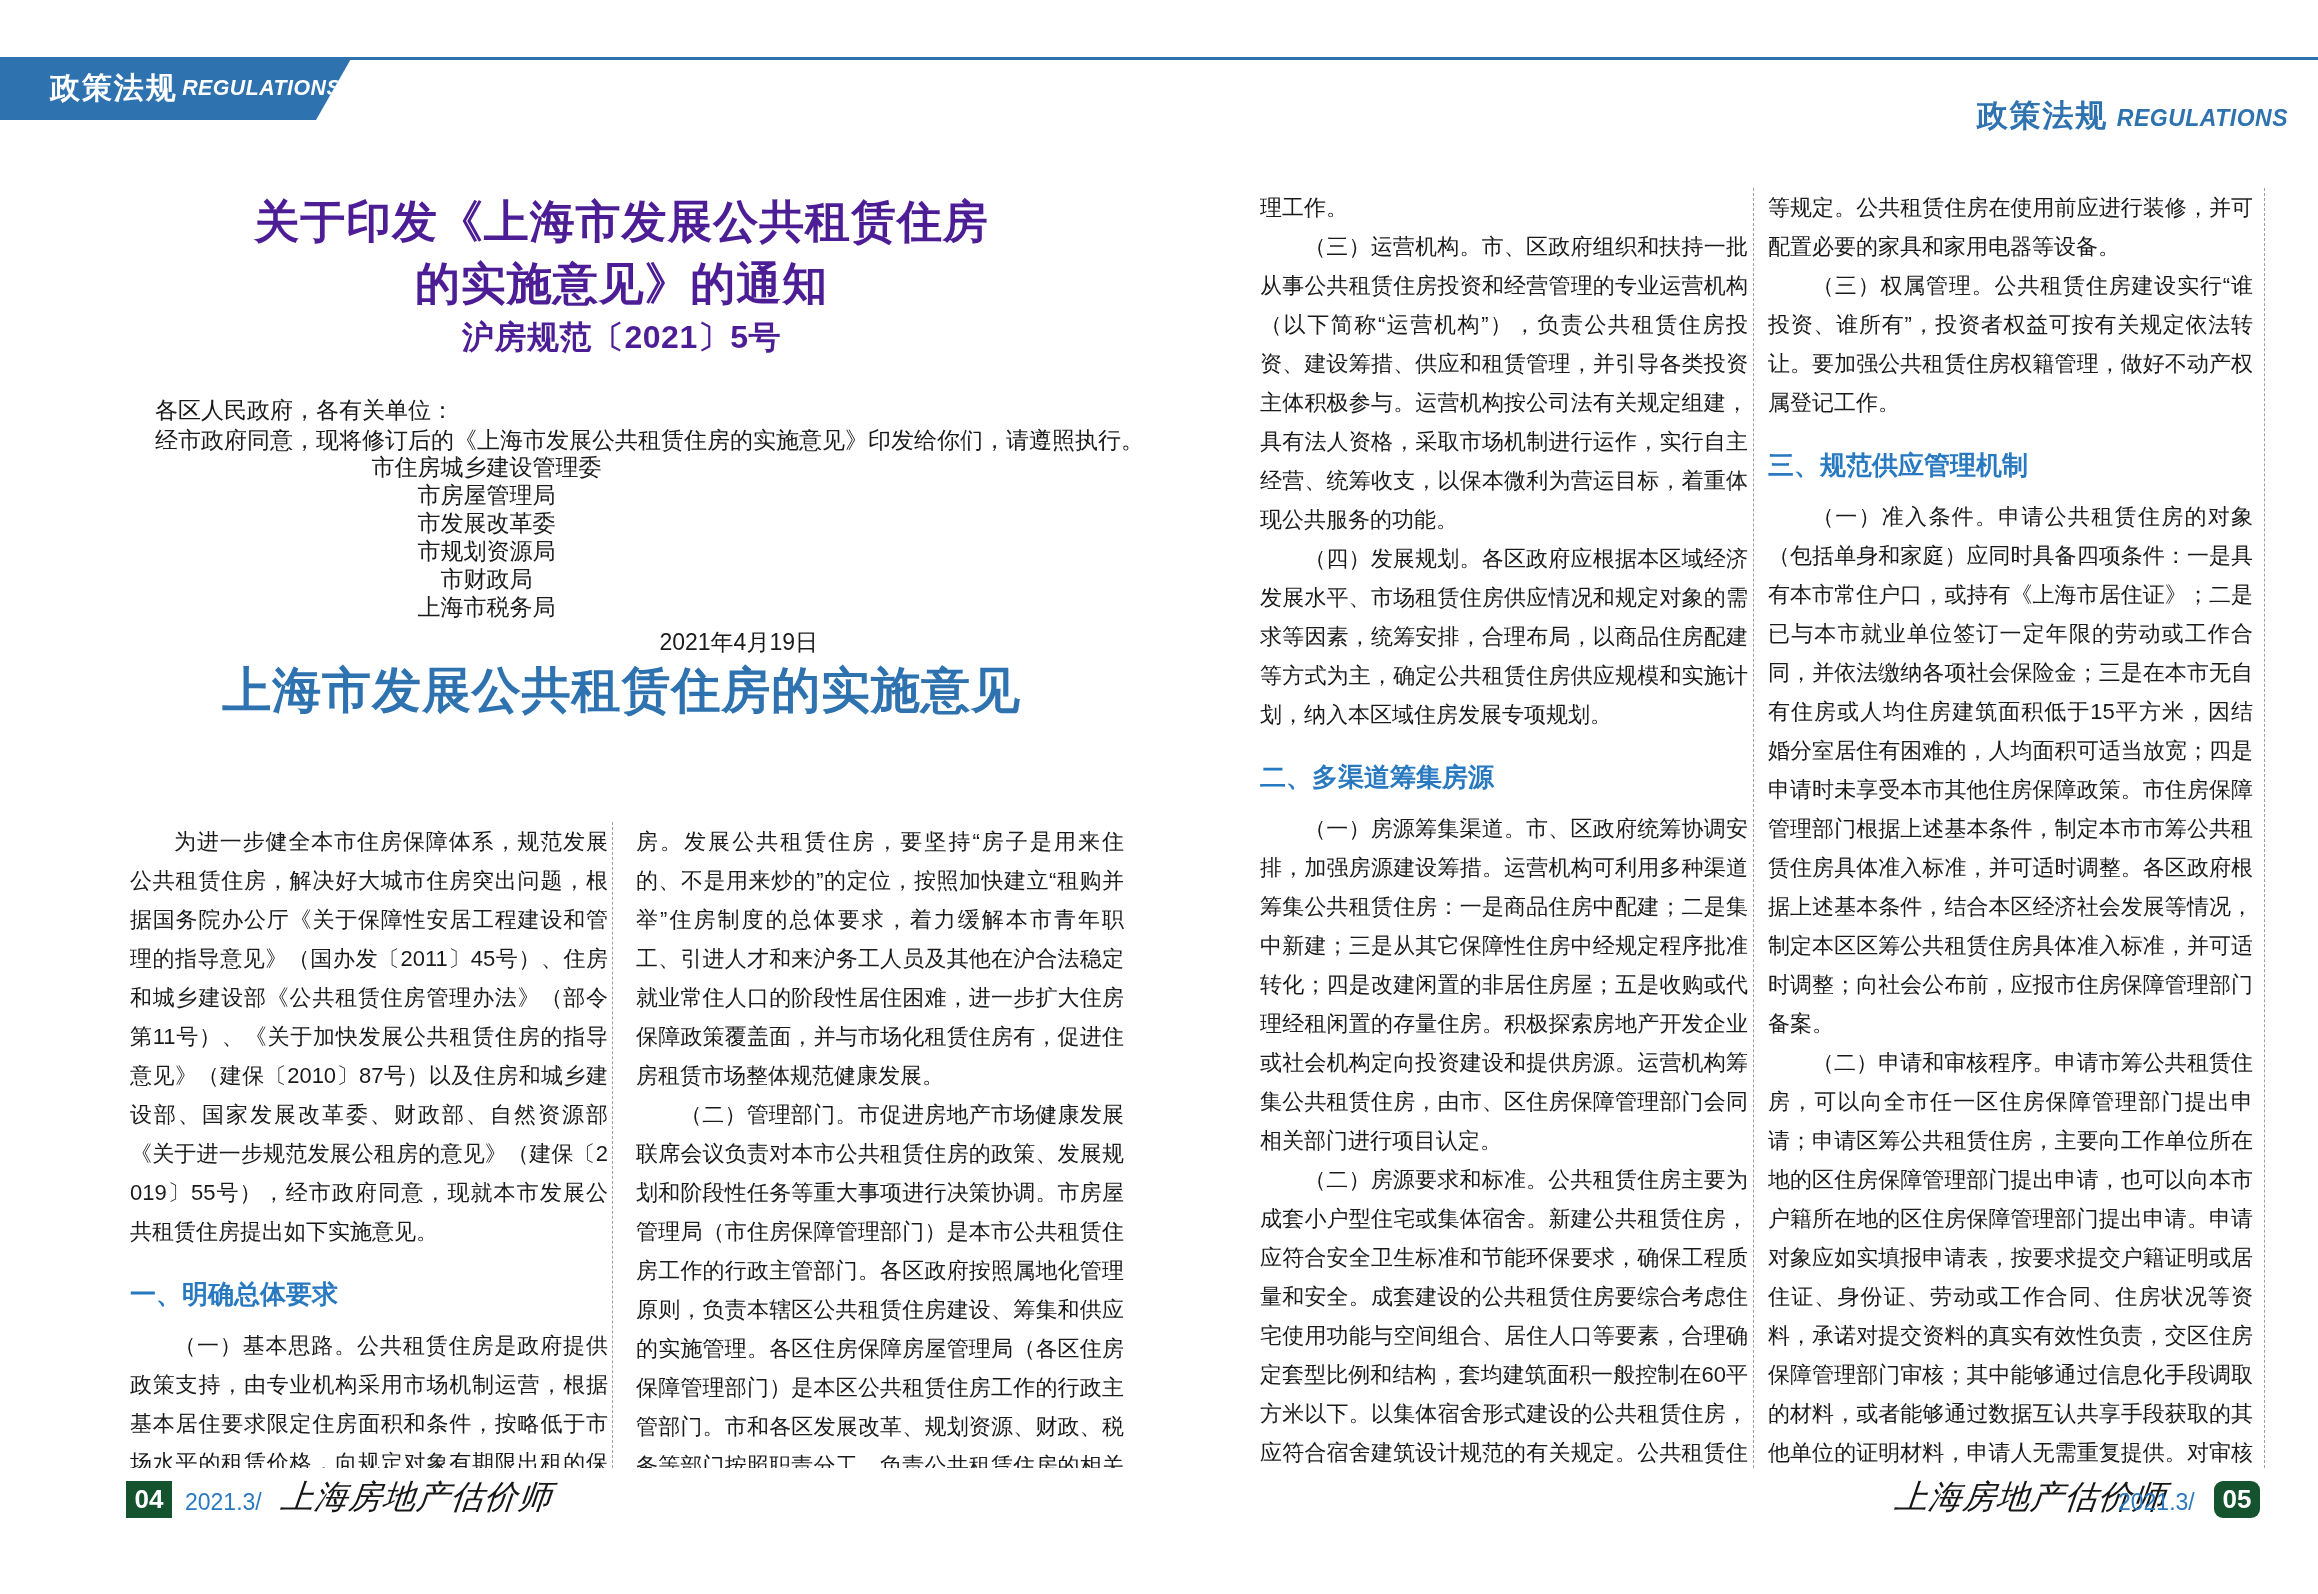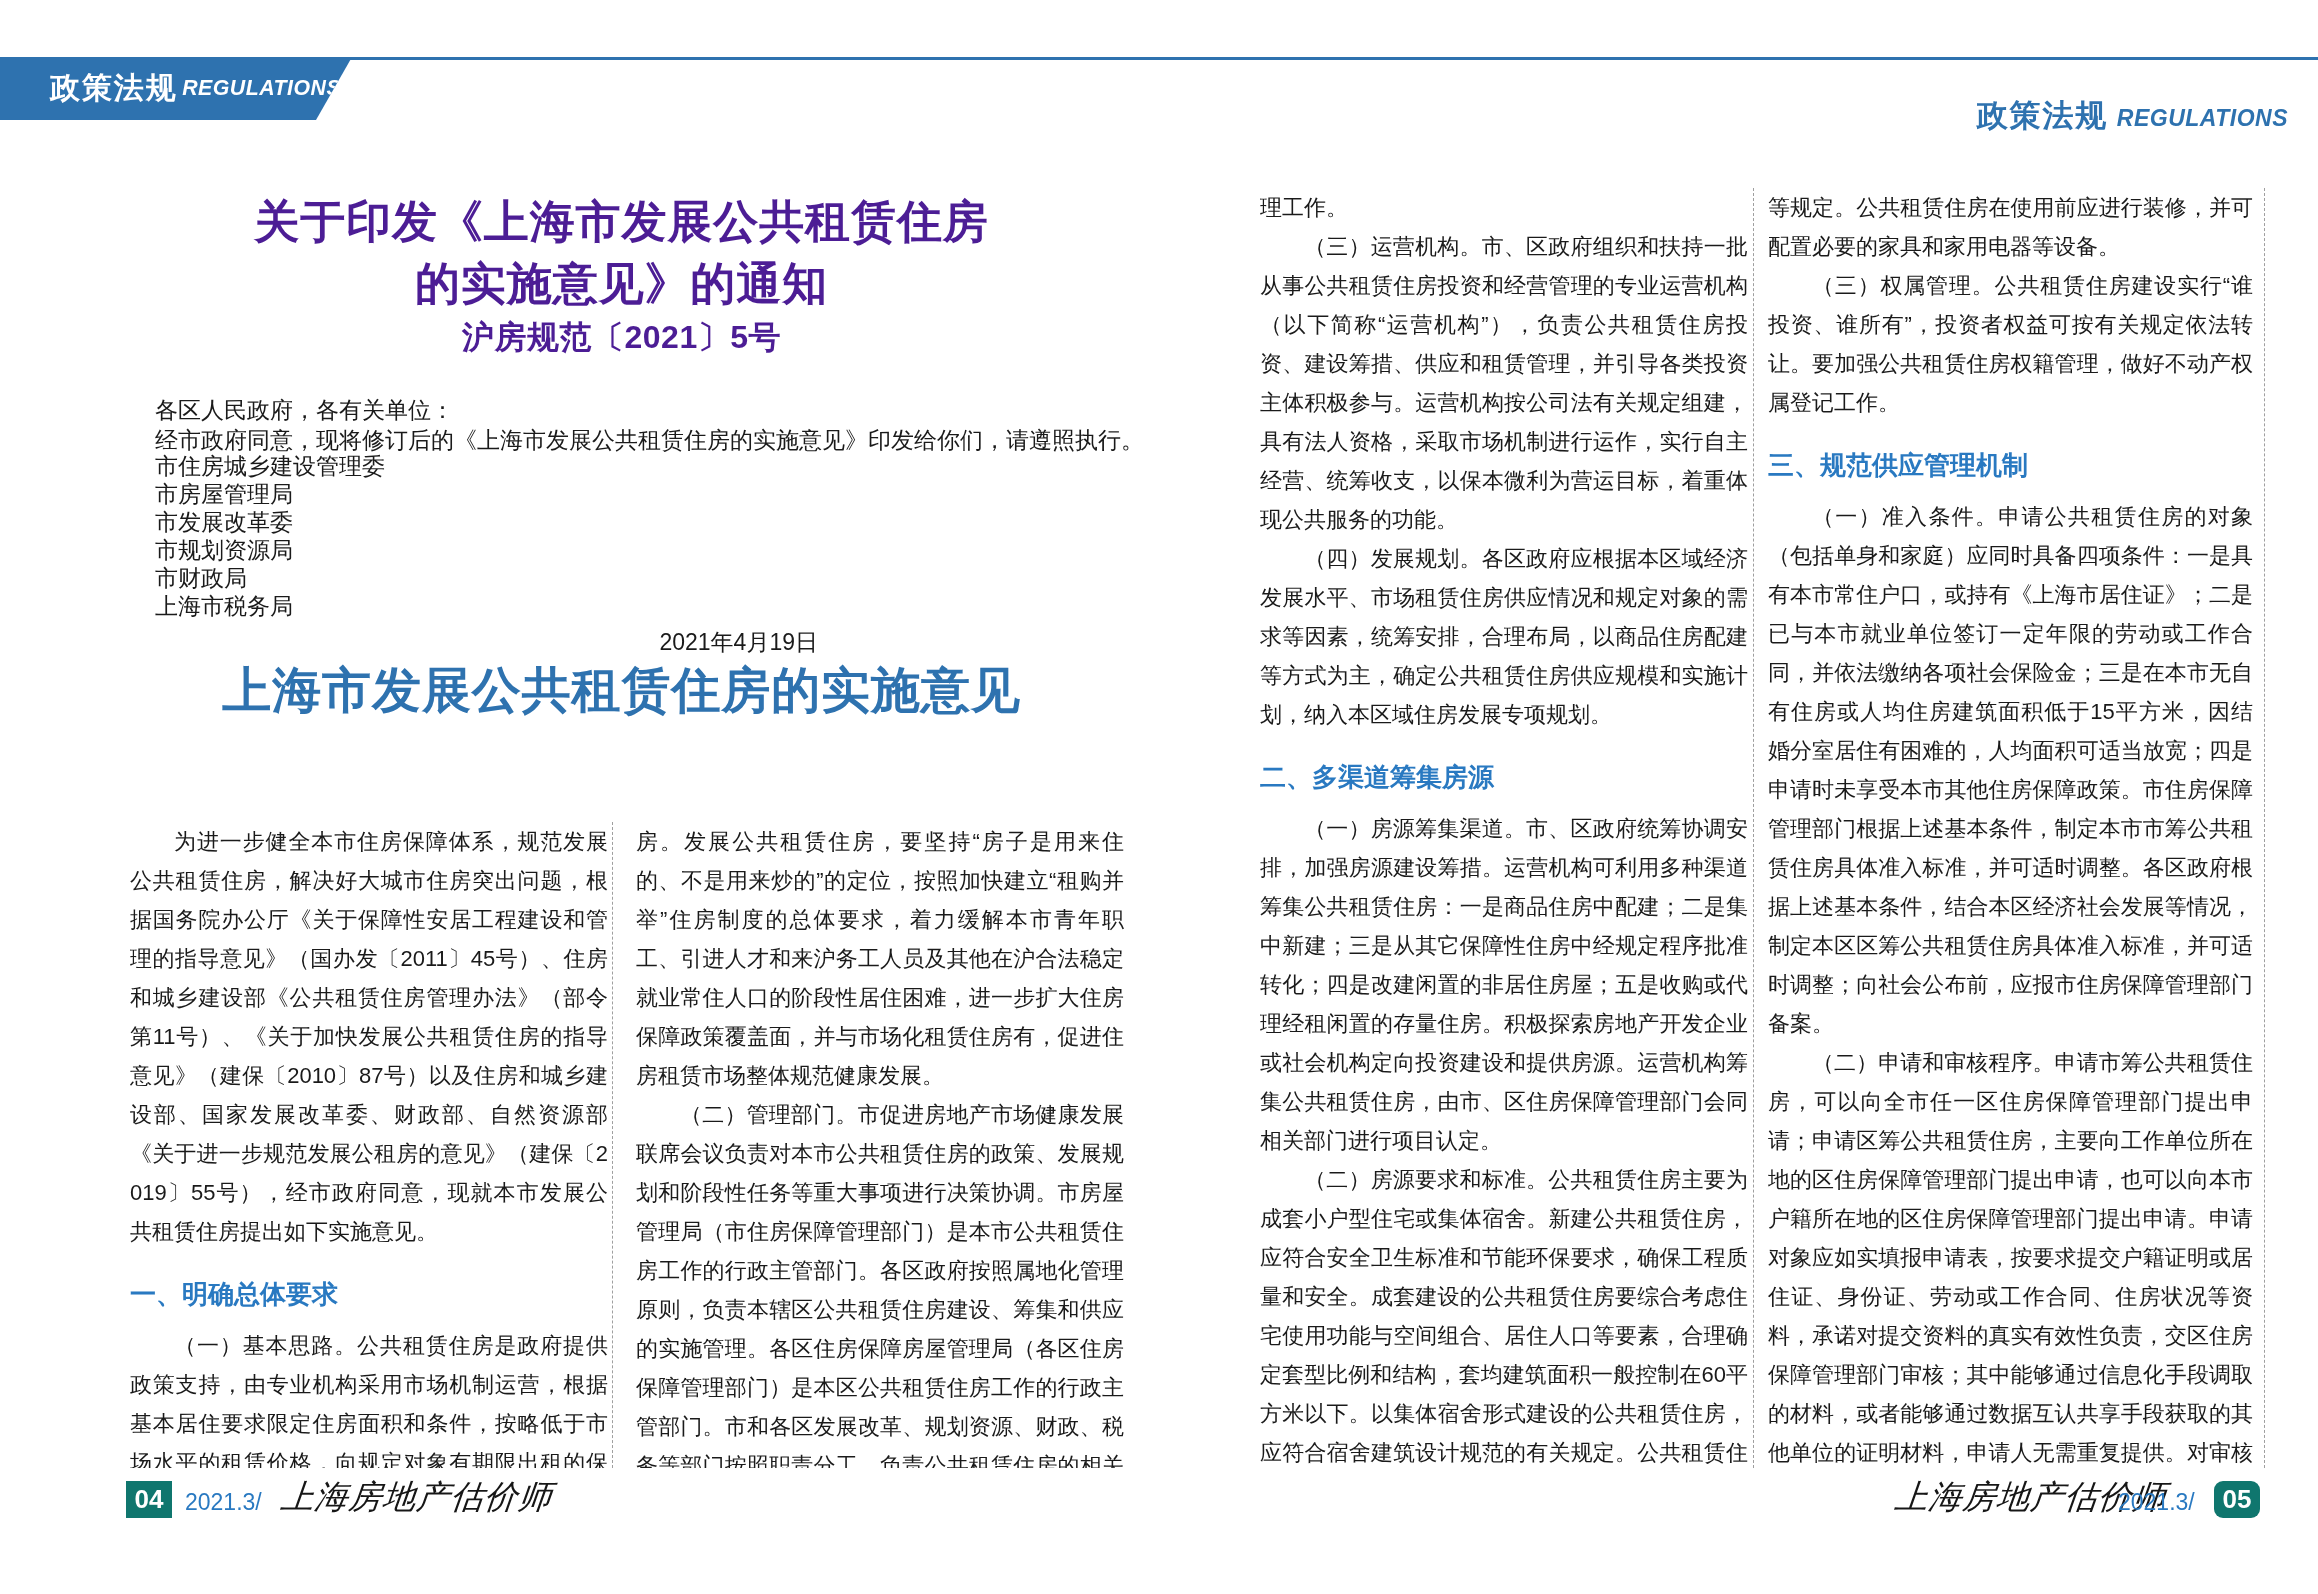--- a/index.html
+++ b/index.html
@@ -32,21 +32,21 @@
   .notice-title{
     position:absolute;left:130px;top:191px;width:983px;
     text-align:center;color:#4c1d95;font-weight:bold;
     font-size:45px;line-height:62px;letter-spacing:0.9px;
   }
   .doc-number{font-size:32px;line-height:31px;margin-top:7.4px;letter-spacing:0.5px;}
 
   
   .salutation{position:absolute;left:155px;top:395px;font-size:23px;}
   .intro-line{position:absolute;left:155px;top:425px;width:960px;font-size:23px;white-space:nowrap;}
-  .signatories{position:absolute;left:155px;top:453px;width:663px;text-align:left;font-size:23px;line-height:28px;font-family:Liberation Serif, serif;}
+  .signatories{position:absolute;left:155px;top:453px;width:663px;text-align:center;font-size:23px;line-height:28px;}
   .sign-line{white-space:nowrap;}
   .doc-date{position:absolute;left:155px;top:620px;width:663px;text-align:right;font-size:23px;margin-top:7px;}
 
   .doc-title{
     position:absolute;left:130px;top:658px;width:983px;
     text-align:center;color:#2E72AF;font-weight:bold;font-size:49px;letter-spacing:0.9px;
   }
 
   
   .col{
@@ -66,21 +66,21 @@
   #col3{left:1260px;top:188px;width:488px;height:1280px;}
   #col4{left:1768px;top:188px;width:485px;height:1280px;}
 
   .vdash{position:absolute;width:0;border-left:1.9px dashed #9f9f9f;}
   #vd1{left:612px;top:822px;height:646px;}
   #vd2{left:1753px;top:188px;height:1280px;}
   #vd3{left:2264px;top:188px;height:1280px;}
 
   
   .page-badge{
-    position:absolute;width:46px;height:37px;background:#0f766e;color:#fff;
+    position:absolute;width:46px;height:37px;background:#14532d;color:#fff;
     font-size:26px;font-weight:bold;display:flex;align-items:center;justify-content:center;
   }
   #badge-left{left:126px;top:1481px;}
   #badge-right{left:2214px;top:1481px;border-radius:9px;}
   .issue{position:absolute;font-size:23px;color:#2979C1;white-space:nowrap;}
   #issue-left{left:185px;top:1489px;}
   #issue-right{left:2118px;top:1489px;}
   .calligraphy{
     position:absolute;font-family:"DejaVu Serif",serif;font-style:italic;
     font-size:33px;color:#161616;letter-spacing:0.9px;white-space:nowrap;

